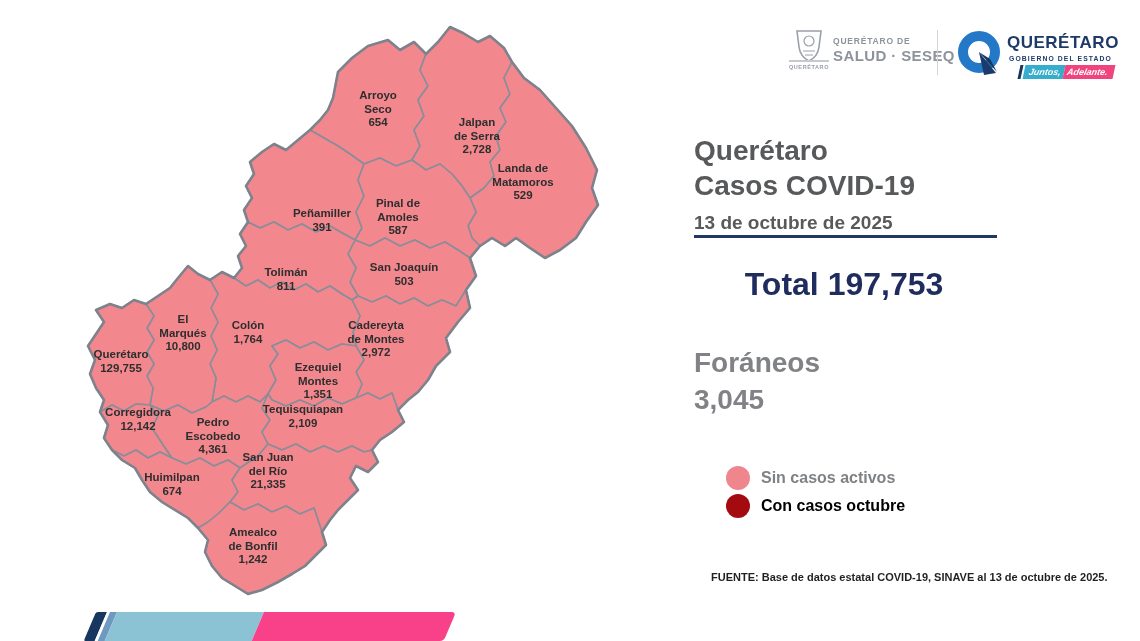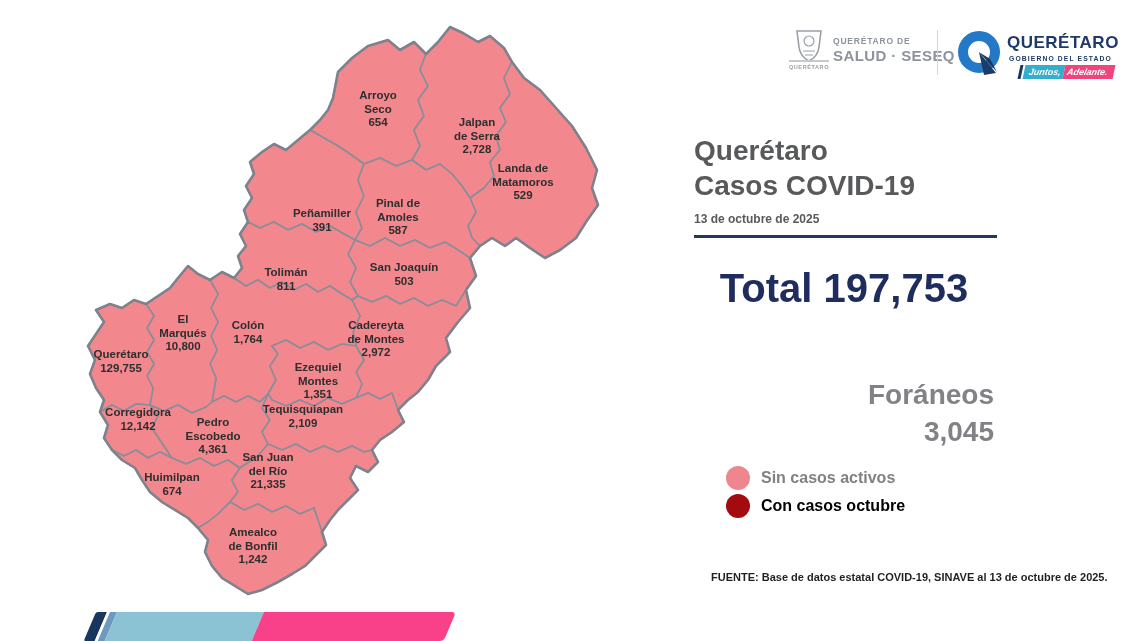--- a/index.html
+++ b/index.html
@@ -24,26 +24,26 @@
   .gob-text{position:absolute;left:1007px;top:33px;}
   .gob-brand{font-size:17px;font-weight:bold;color:#1E3A68;letter-spacing:.5px;}
   .gob-sub{font-size:6.8px;font-weight:bold;color:#1E3A68;letter-spacing:1.1px;margin-top:2px;margin-left:2px;}
   .gob-badge{display:flex;margin-top:3px;margin-left:12px;transform:skewX(-12deg);font-style:italic;}
   .badge-sliver{width:3px;background:#17375E;margin-right:2px;}
   .badge-left{background:#35AECD;color:#fff;font-size:9px;font-weight:bold;padding:2px 3px 2px 5px;}
   .badge-right{background:#F0447E;color:#fff;font-size:9px;font-weight:bold;padding:2px 6px 2px 3px;}
   
   .title-block{position:absolute;left:694px;top:133px;color:#58595B;font-weight:bold;
                font-size:28px;line-height:35px;}
-  .date-line{position:absolute;left:694px;top:212px;color:#58595B;font-weight:bold;font-size:12px;}
+  .date-line{position:absolute;left:694px;top:212px;color:#58595B;font-weight:bold;font-size:19px;}
   .date-underline{position:absolute;left:694px;top:235px;width:303px;height:2.5px;background:#1F3864;}
   .total-line{position:absolute;left:684px;top:266px;width:320px;text-align:center;
-              color:#1F2C5E;font-weight:bold;font-size:40px;}
-  .foraneos-block{position:absolute;left:694px;top:344px;width:300px;text-align:right;
-                  color:#808285;font-weight:bold;font-size:28px;line-height:37px;margin-top:32px;}
+              color:#1F2C5E;font-weight:bold;font-size:32px;}
+  .foraneos-block{position:absolute;left:694px;top:344px;width:300px;text-align:left;
+                  color:#808285;font-weight:bold;font-size:28px;line-height:37px;}
   .legend{position:absolute;left:726px;top:466px;}
   .legend-row{display:flex;align-items:center;margin-bottom:4px;}
   .legend-dot{width:24px;height:24px;border-radius:50%;margin-right:11px;flex:none;}
   .dot-pink{background:#F0868D;}
   .dot-red{background:#A30B10;}
   .legend-label{font-size:16px;font-weight:bold;}
   .legend-label-gray{color:#7F8285;}
   .legend-label-black{color:#000000;}
   .footer-source{position:absolute;left:711px;top:571px;font-size:11px;font-weight:bold;
                  color:#231F20;white-space:nowrap;}

